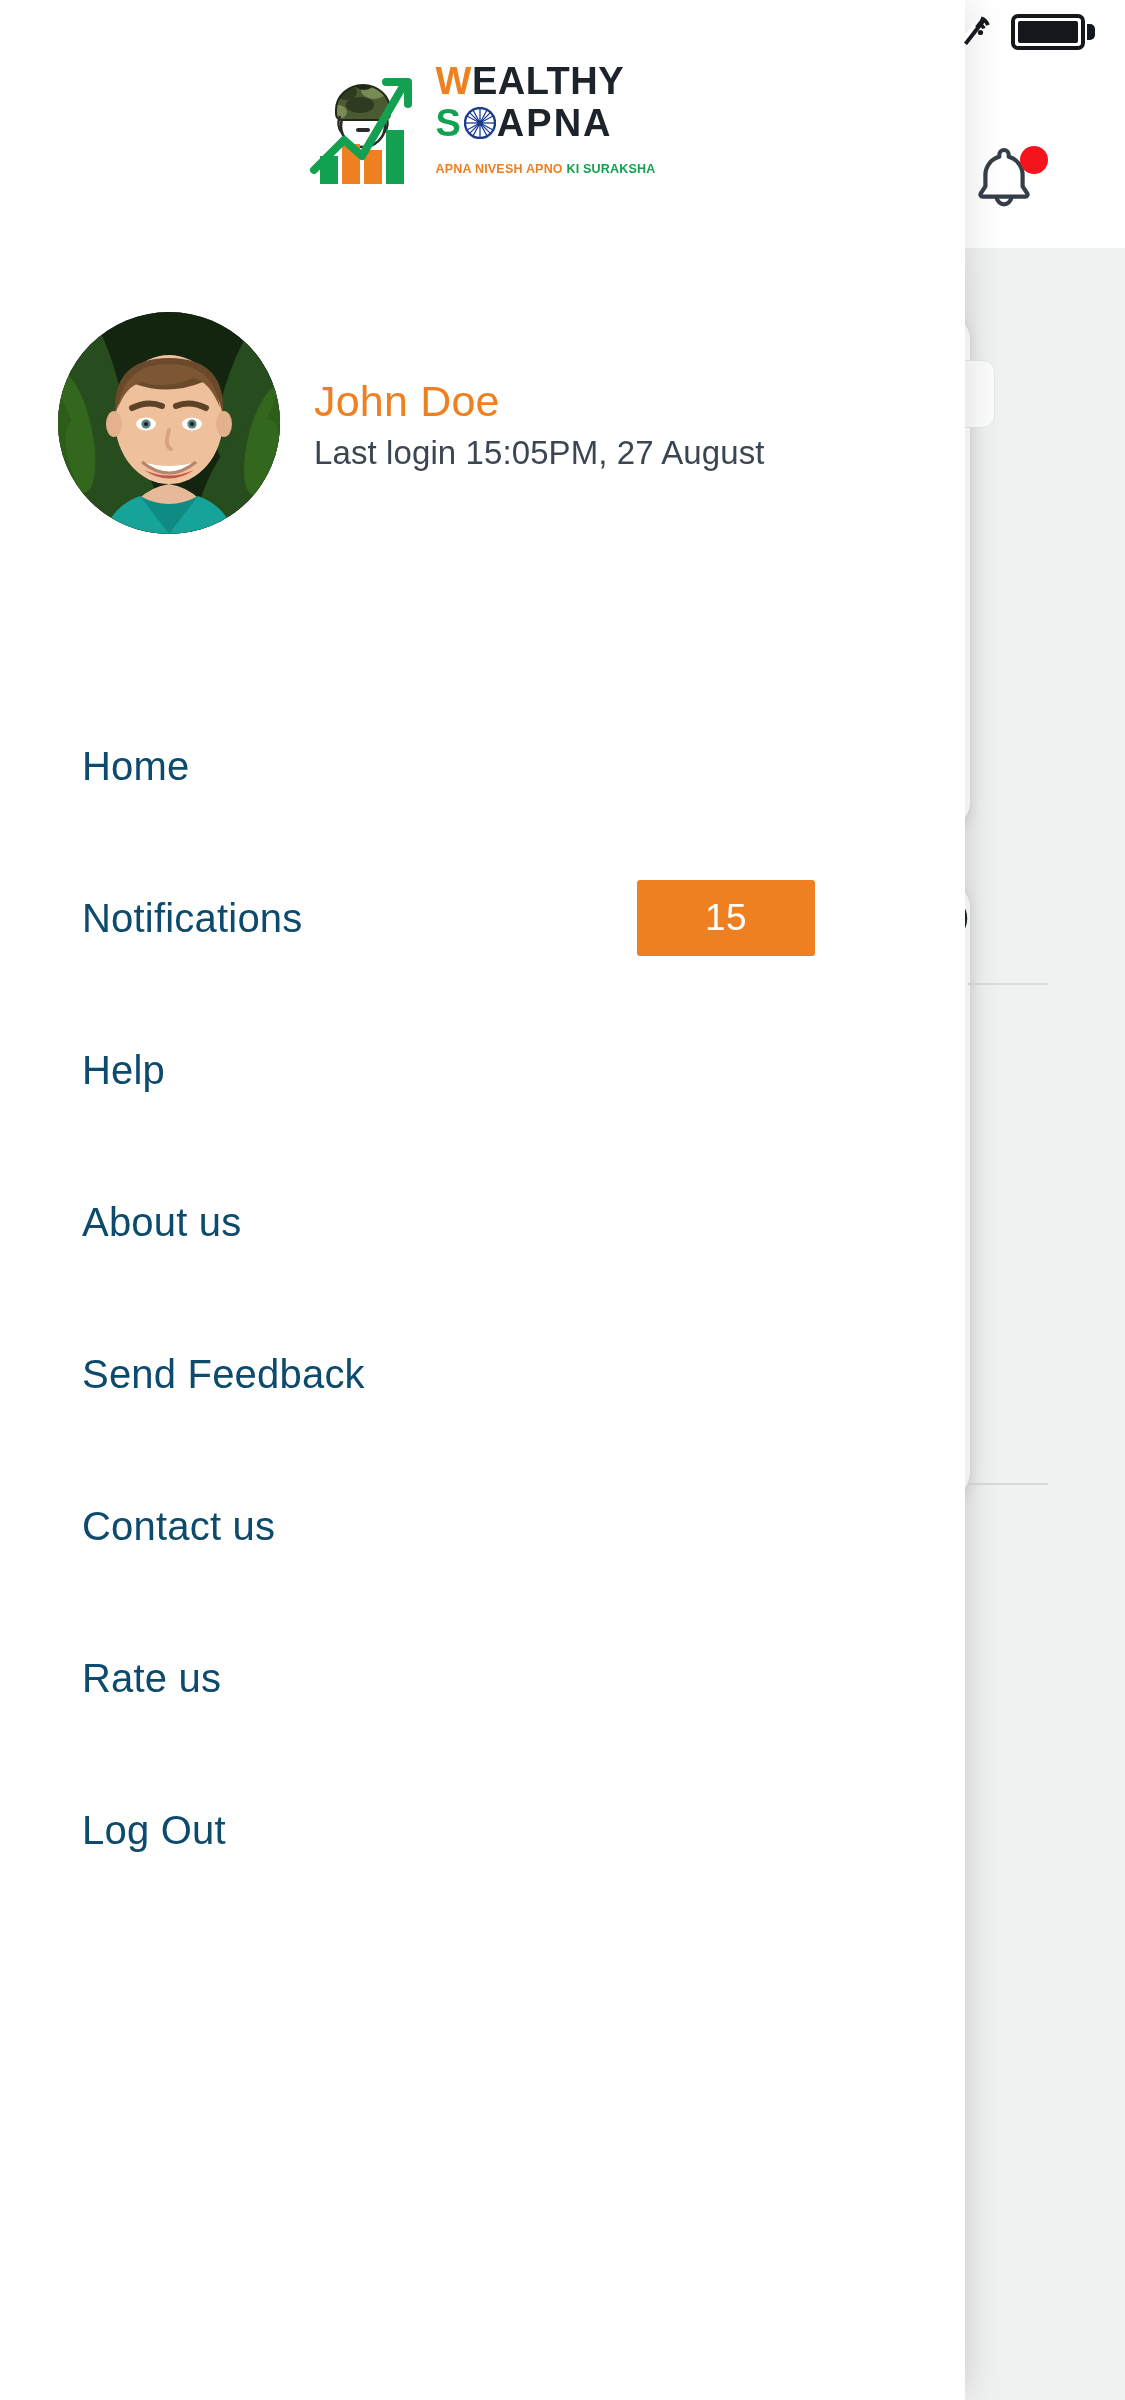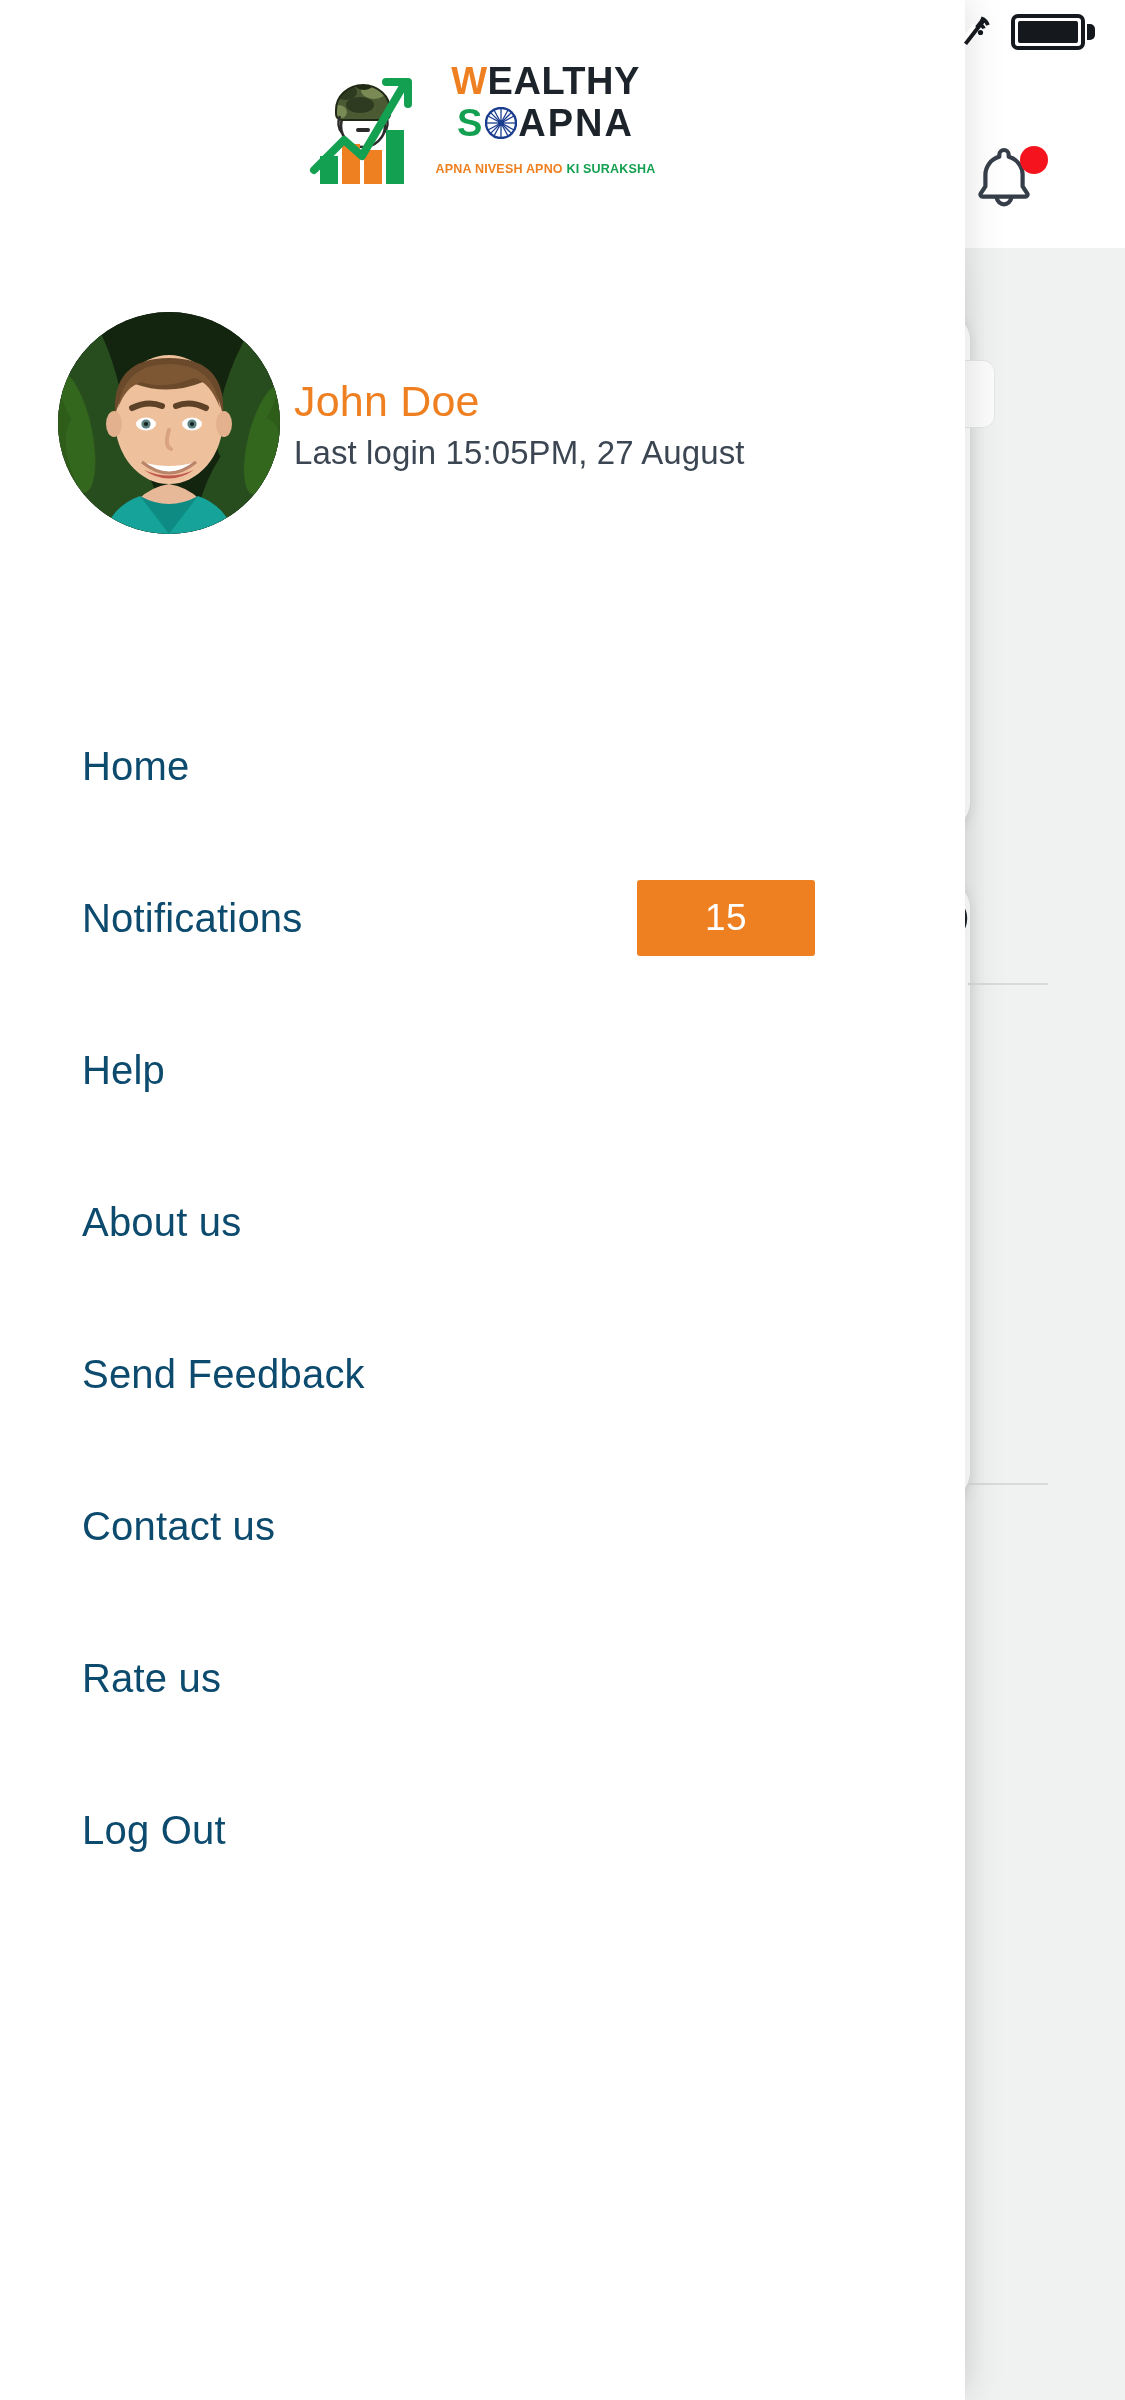--- a/index.html
+++ b/index.html
@@ -148,21 +148,21 @@
     align-items: center;
     justify-content: center;
   }
   .logo {
     display: flex;
     align-items: flex-end;
     gap: 10px;
     transform: translateX(-6px);
   }
   .logo-mark { width: 128px; height: 128px; display: block; }
-  .logo-text { display: flex; flex-direction: column; align-items: center; padding-bottom: 12px; }
+  .logo-text { display: flex; flex-direction: column; align-items: flex-start; padding-bottom: 12px; }
   .logo-line1 {
     font-size: 38px;
     font-weight: 700;
     letter-spacing: 0.5px;
     line-height: 1;
     font-family: "Liberation Sans", sans-serif;
   }
   .logo-line1 .w { color: #ee8022; }
   .logo-line1 .rest { color: #1d232a; }
   .logo-line2 {
@@ -187,21 +187,21 @@
   .logo-tag .o1 { color: #ee8022; }
   .logo-tag .g1t { color: #13a050; }
 
   
   .profile {
     position: absolute;
     left: 58px;
     top: 312px;
     display: flex;
     align-items: center;
-    gap: 14px;
+    gap: 34px;
   }
   .avatar {
     width: 222px;
     height: 222px;
     border-radius: 50%;
     overflow: hidden;
     flex: 0 0 auto;
     background: #16231a;
     position: relative;
   }

